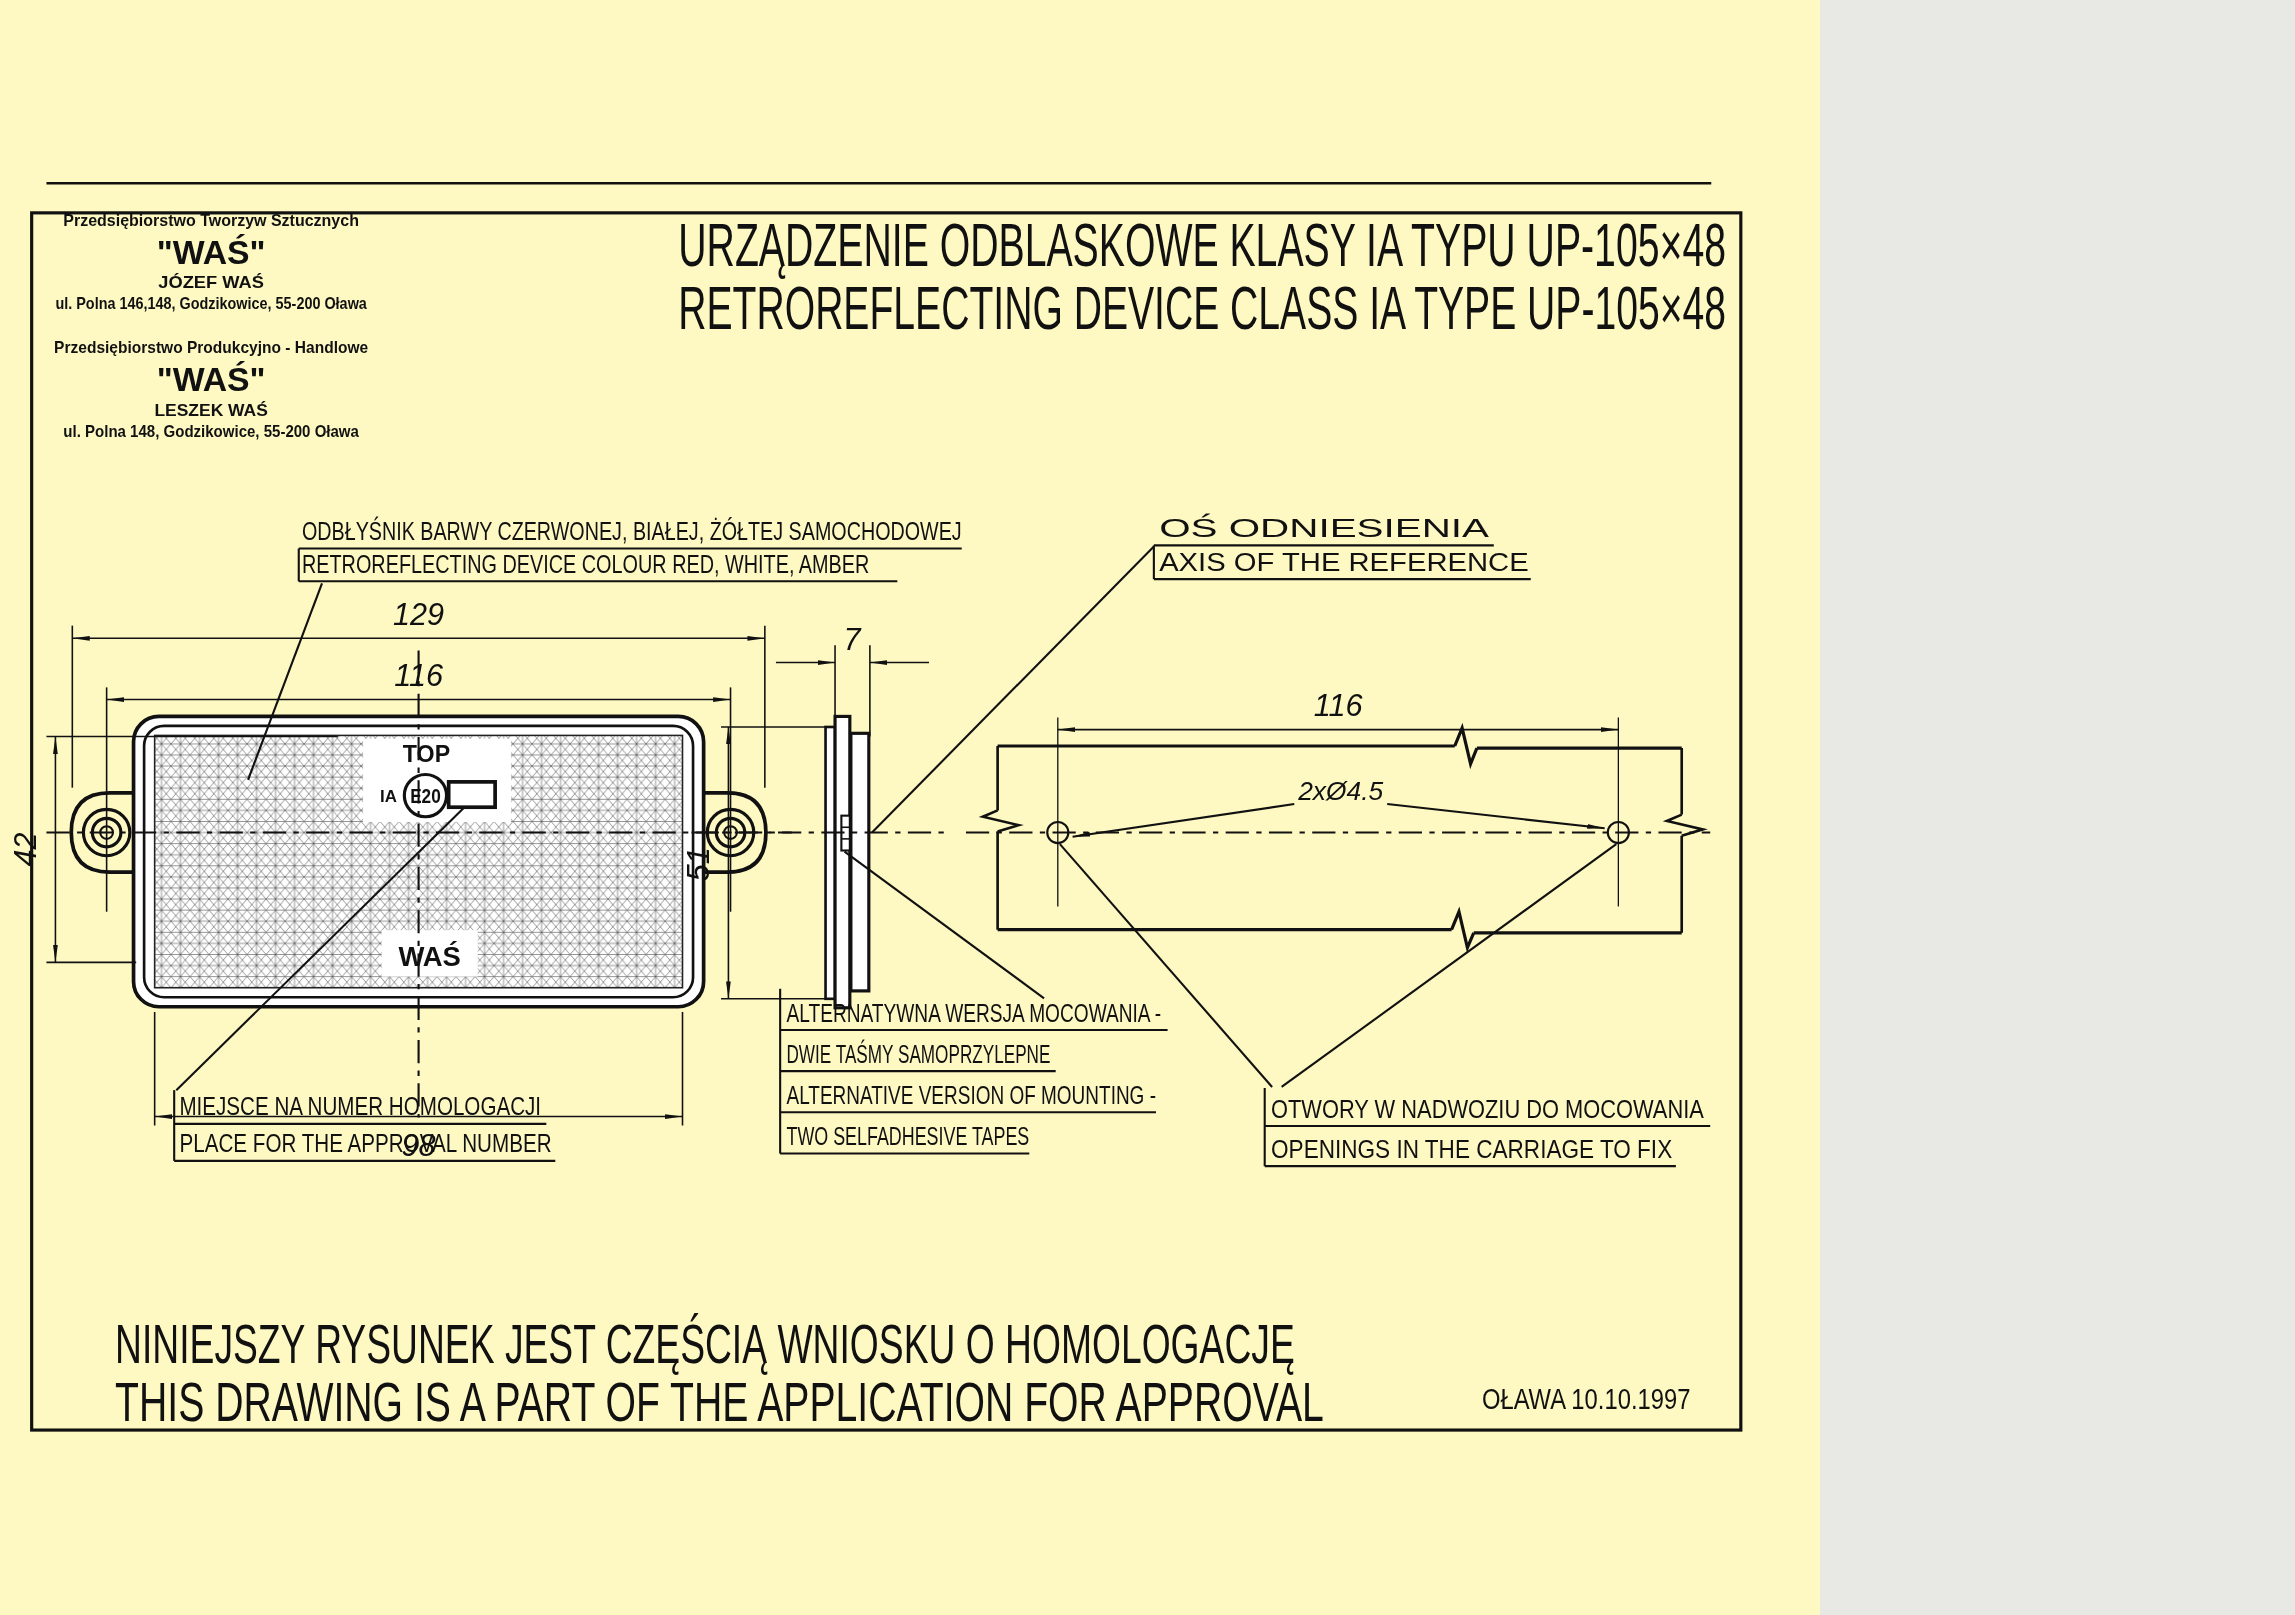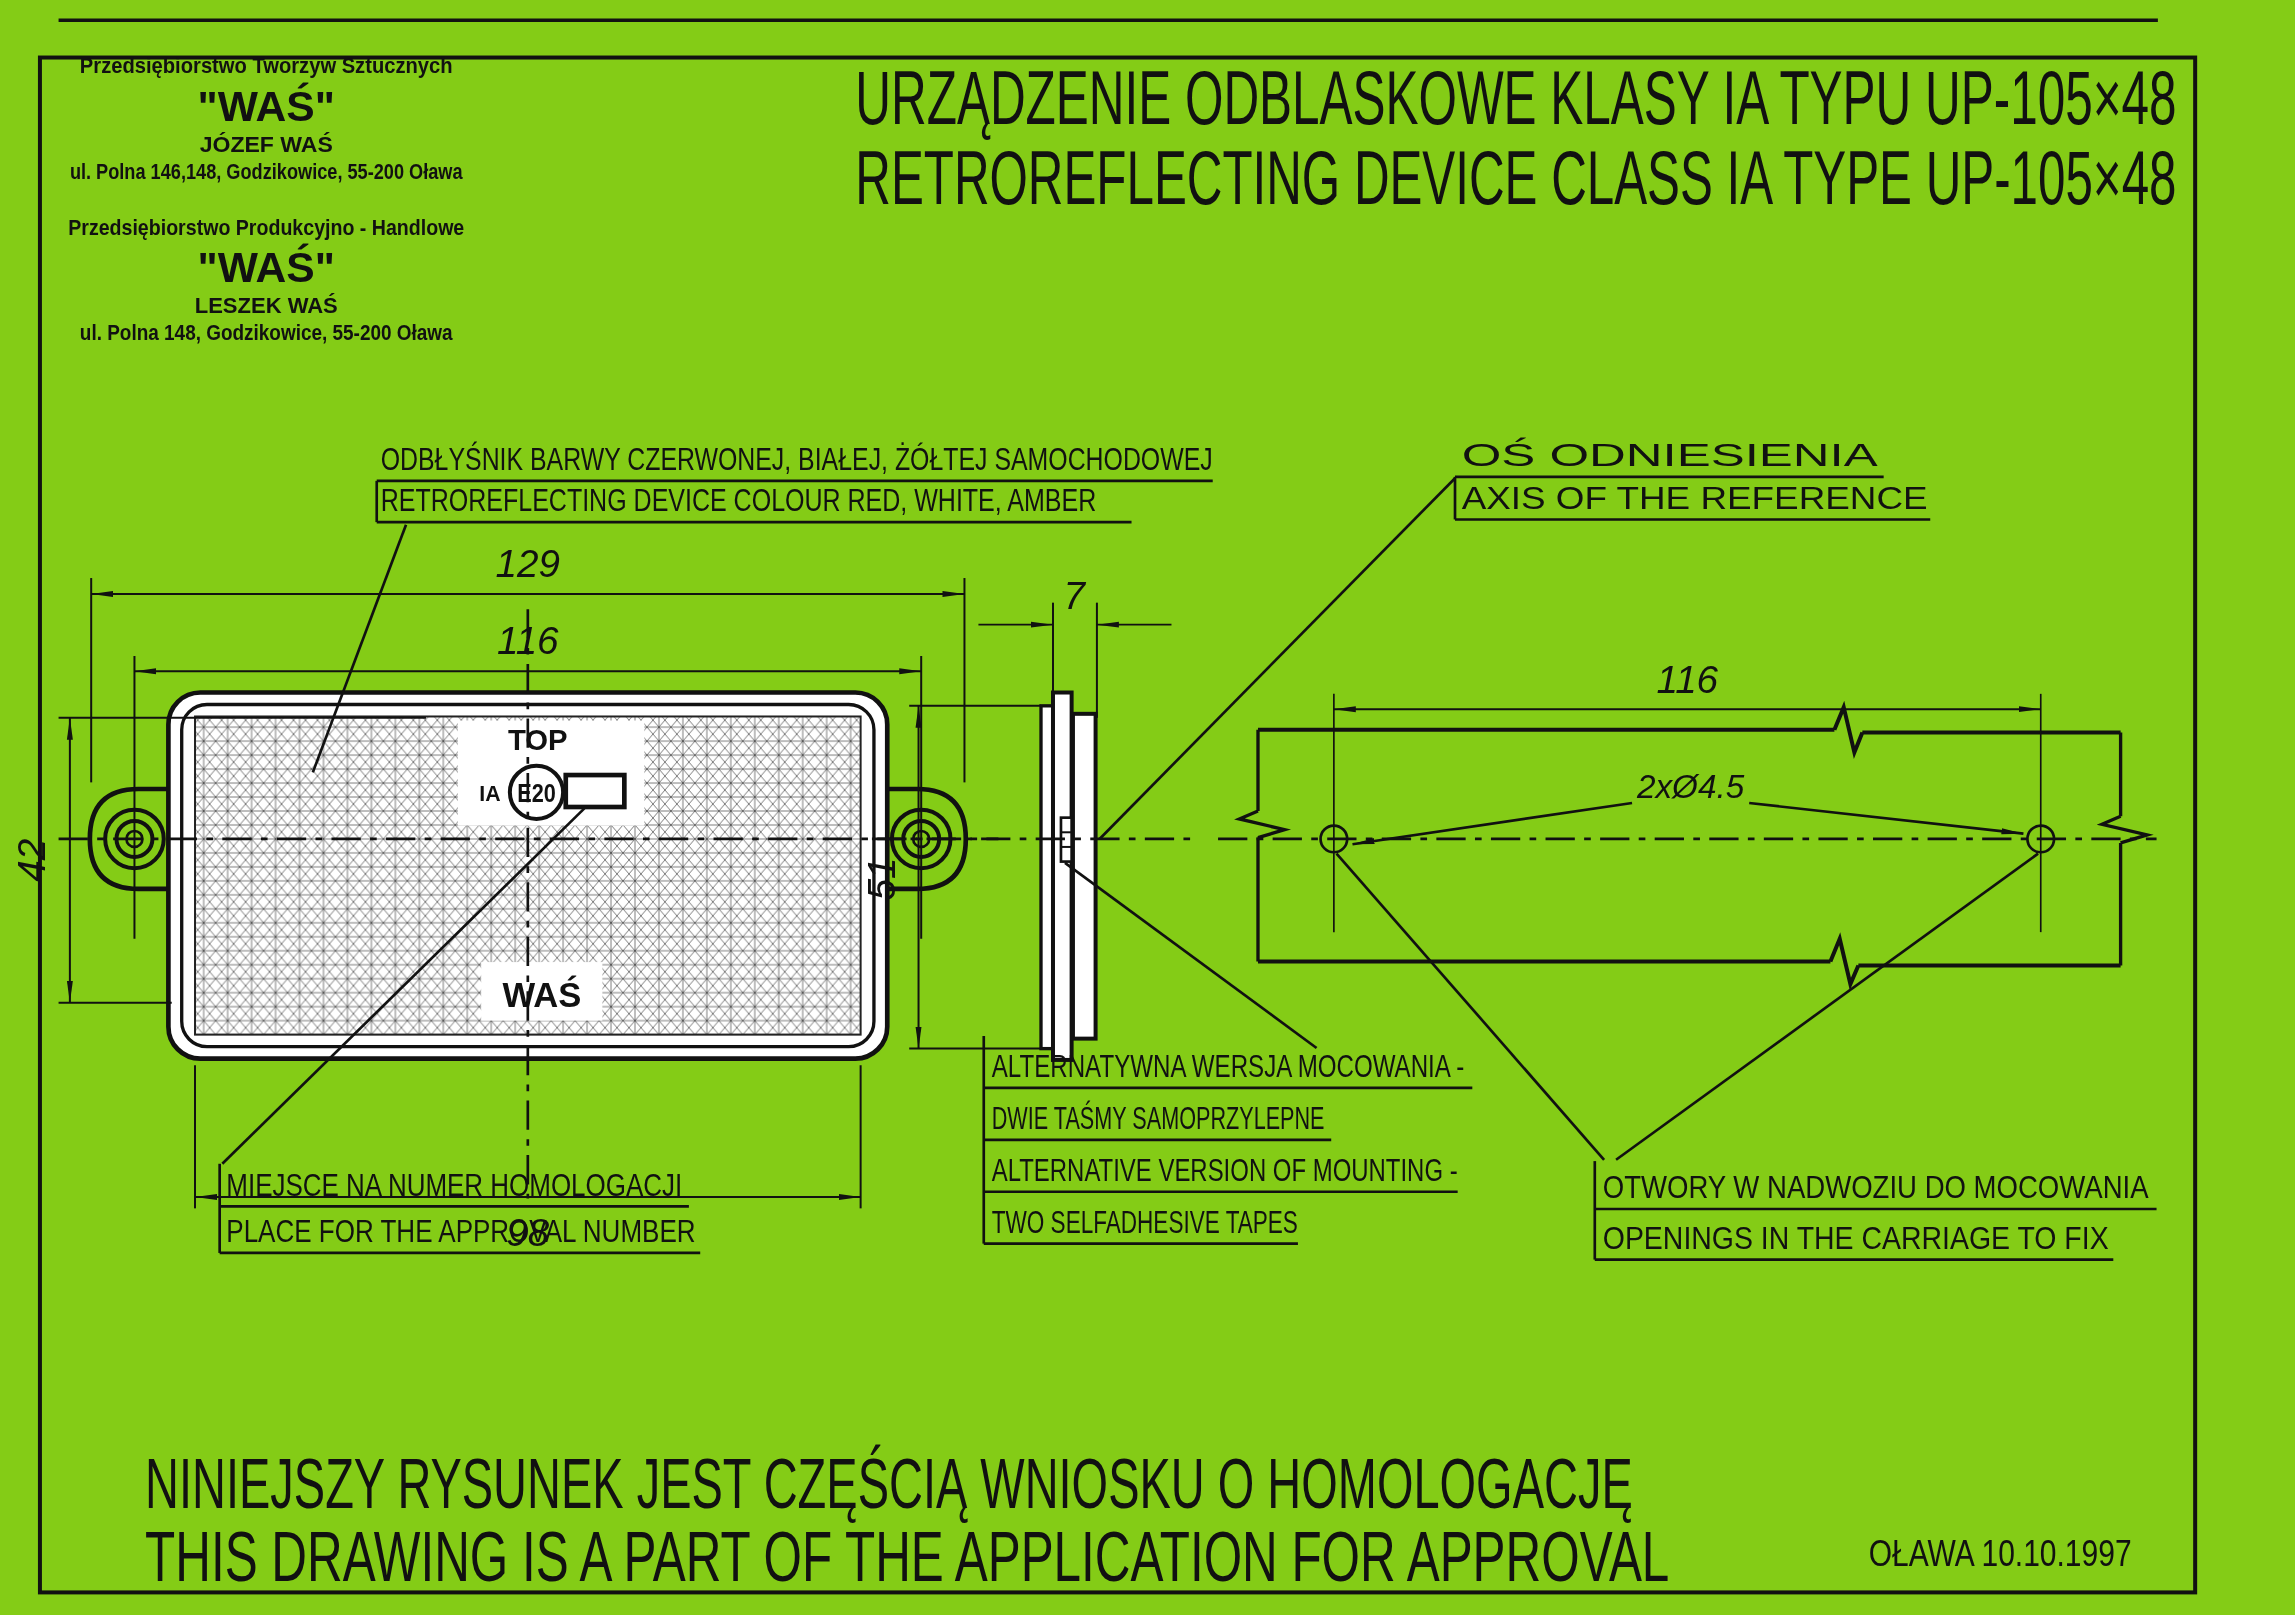--- a/index.html
+++ b/index.html
@@ -1,17 +1,17 @@
 <!DOCTYPE html>
 <html style="font-size:10.7px"><head>
 <meta charset="utf-8">
 <style>
   html,body{margin:0;padding:0;background:#e8e8e4;}
   .page{
-    width:2295px;height:1616px;background:#84cc16;position:relative;
+    width:1820px;height:1616px;background:#fef9c3;position:relative;
     font-family:"Liberation Sans", sans-serif;
   }
   svg{display:block;width:100%;height:100%;}
   svg text{fill:#111;font-family:"Liberation Sans", sans-serif;}
   .co-small{font-size:33px;font-weight:bold;}
   .co-big{font-size:64px;font-weight:bold;}
   .title-txt{font-size:115px;font-weight:400;}
   .callout{font-size:48px;}
   .dimnum{font-size:58px;font-style:italic;}
   .dimnum-sm{font-size:50px;font-style:italic;}

